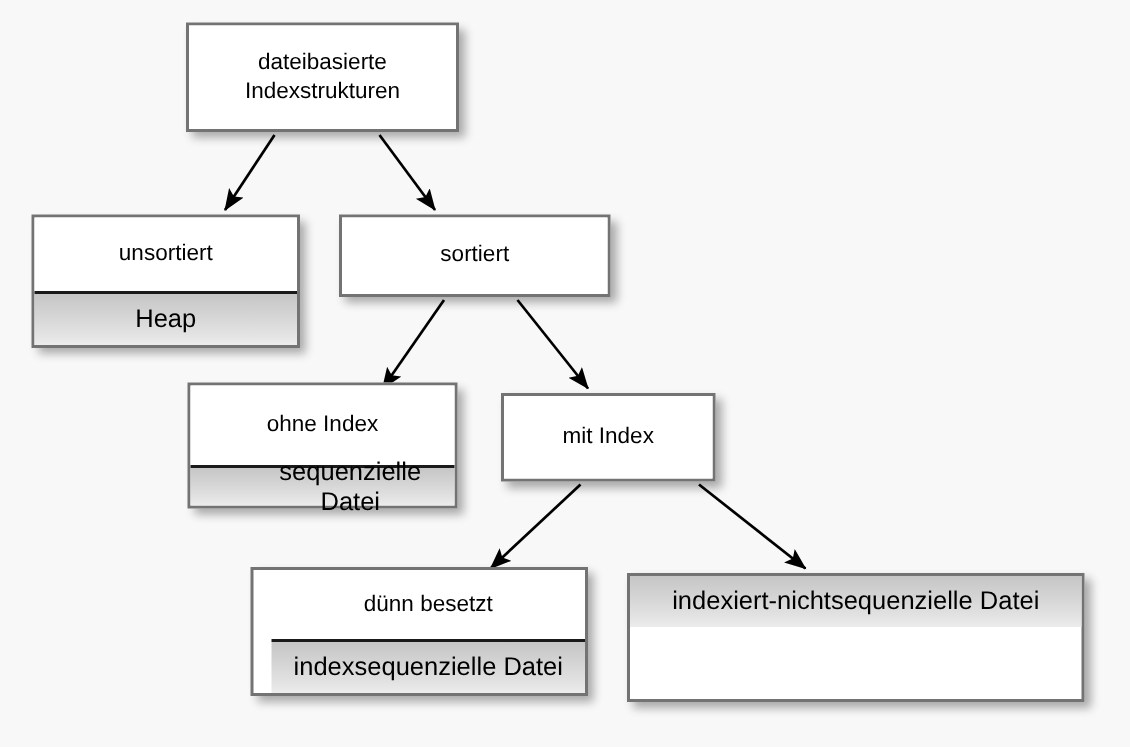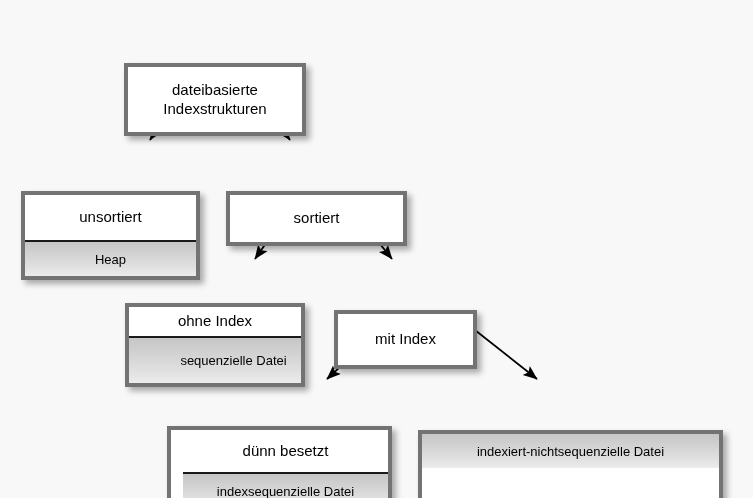--- a/index.html
+++ b/index.html
@@ -23,27 +23,26 @@
     position: absolute;
     left: 0;
     top: 0;
     width: 753px;
     height: 498px;
     pointer-events: none;
   }
   .node {
     position: absolute;
     box-sizing: border-box;
-    border: 4px solid #737373;
+    border: 2px solid #737373;
     background: #ffffff;
     box-shadow: 4px 4px 6px rgba(0,0,0,0.32);
     display: flex;
     flex-direction: column;
     z-index: 2;
-    margin-top: 48px;
   }
   .node-title {
     flex: 1 1 auto;
     display: flex;
     align-items: center;
     justify-content: center;
     background: #ffffff;
     color: #000000;
     font-size: 15px;
     line-height: 1.22;
@@ -54,21 +53,21 @@
   }
   .node.split .node-title {
     border-bottom: 2px solid #1a1a1a;
   }
   .node-sub {
     flex: 0 0 auto;
     display: flex;
     align-items: center;
     justify-content: center;
     color: #000000;
-    font-size: 13px;
+    font-size: 17px;
     text-align: center;
     padding: 2px 6px;
     box-sizing: border-box;
     background: linear-gradient(to bottom, #c6c6c6 0%, #d2d2d2 35%, #e3e3e3 80%, #ececec 100%);
   }
 </style>
 </head>
 <body>
 
 <div id="canvas">
@@ -96,21 +95,21 @@
       </div>
       <div class="node split" style="left: 21px; top: 143px; width: 179px; height: 89px;">
         <div class="node-title">unsortiert</div>
         <div class="node-sub" style="height: 34px;">Heap</div>
       </div>
       <div class="node" style="left: 226px; top: 143px; width: 181px; height: 55px; justify-content: flex-end;">
         <div class="node-title">sortiert</div>
       </div>
       <div class="node split" style="left: 125px; top: 255px; width: 180px; height: 84px;">
         <div class="node-title">ohne Index</div>
-        <div class="node-sub" style="height: 45px; padding-left: 43px;">sequenzielle Datei</div>
+        <div class="node-sub" style="height: 25px; padding-left: 43px;">sequenzielle Datei</div>
       </div>
       <div class="node" style="left: 334px; top: 262px; width: 143px; height: 59px;">
         <div class="node-title">mit Index</div>
       </div>
       <div class="node split" style="left: 167px; top: 378px; width: 225px; height: 86px; padding-left: 12px;">
         <div class="node-title">dünn besetzt</div>
         <div class="node-sub" style="height: 34px;">indexsequenzielle Datei</div>
       </div>
       <div class="node split" style="left: 418px; top: 382px; width: 305px; height: 86px;">
         <div class="node-sub" style="height: 34px;">indexiert-nichtsequenzielle Datei</div>

